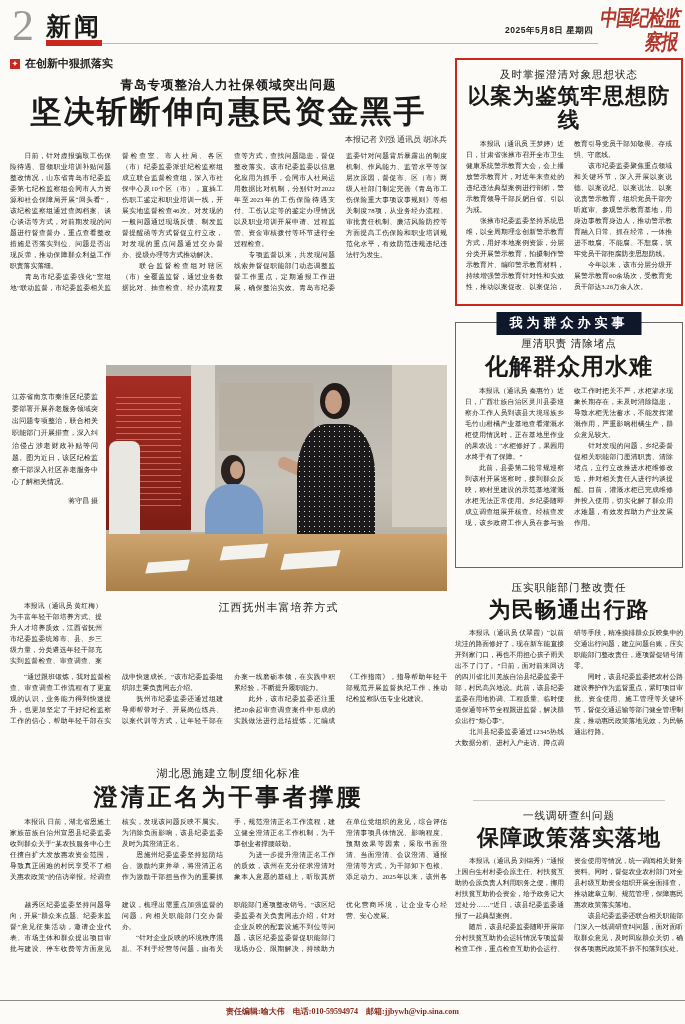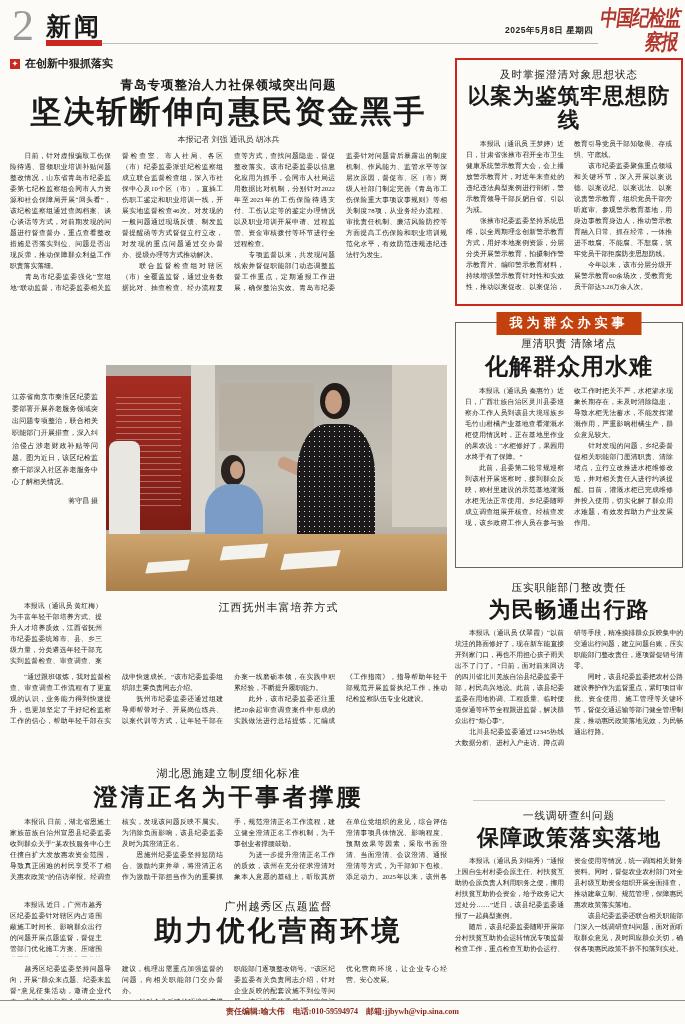--- a/index.html
+++ b/index.html
@@ -18,21 +18,21 @@
 
   
   #left-region{position:absolute;left:10px;top:56px;width:437px;height:944px;overflow:hidden;}
   #right-region{position:absolute;left:455px;top:58px;width:228px;height:942px;overflow:hidden;}
 
   
   .kicker-line{display:flex;align-items:center;gap:5px;font-size:11px;font-weight:bold;color:#222;}
   .flag{width:10px;height:10px;background:#c8281e;color:#fff;font-size:7px;line-height:10px;text-align:center;flex:0 0 auto;}
   .subhead{text-align:center;font-size:12.5px;font-weight:bold;margin-top:6px;letter-spacing:1px;}
   .headline-xl{text-align:center;font-size:31px;font-weight:bold;letter-spacing:2px;margin-top:0;line-height:1.15;}
-  .byline{text-align:center;font-size:8px;color:#333;margin-top:4px;}
+  .byline{text-align:right;font-size:8px;color:#333;margin-top:4px;}
   .bodytext{font-size:6.8px;line-height:1.62;text-align:justify;white-space:pre-line;color:#222;overflow:hidden;}
   .cols4{column-count:4;column-gap:11px;height:208px;margin-top:5px;}
   .cols2{column-count:2;column-gap:10px;}
 
   
   .photo-row{display:flex;margin-top:7px;height:226px;}
   .photo-caption{flex:0 0 86px;padding:26px 8px 0 2px;font-size:7px;line-height:1.75;text-align:justify;color:#222;}
   .photo-credit{text-align:right;margin-top:6px;font-size:7px;}
   .photo{position:relative;flex:1;overflow:hidden;background:linear-gradient(180deg,#b6b1a8 0%,#c8c3b9 52%,#a89f92 100%);}
   .ph-redwall{position:absolute;left:0;top:5%;width:25%;height:68%;background:linear-gradient(180deg,#a52c22,#7d1d15);}
@@ -65,21 +65,21 @@
   .headline-l{text-align:center;font-weight:bold;letter-spacing:3px;line-height:1.1;}
   .h26{font-size:26px;} .h24{font-size:24px;margin-top:3px;} .h28{font-size:28px;margin-top:2px;}
 
   
   .redbox{border:2.5px solid #c8281e;padding:8px 9px 6px;height:248px;box-sizing:border-box;overflow:hidden;}
   .r-kicker{text-align:center;font-size:10.5px;letter-spacing:1px;color:#222;}
   .r-headline{text-align:center;font-weight:bold;font-size:21.5px;letter-spacing:1px;margin-top:3px;line-height:1.1;}
   .r-body{margin-top:6px;height:178px;}
   .campaign-box{position:relative;border:1px solid #666;margin-top:16px;padding:14px 9px 6px;height:246px;box-sizing:border-box;}
   .campaign-banner{position:absolute;top:-11px;left:50%;transform:translateX(-50%);
-     background:#c2410c;color:#fff;font-weight:bold;font-size:13px;letter-spacing:4px;
+     background:#0f172a;color:#fff;font-weight:bold;font-size:13px;letter-spacing:4px;
      padding:2px 13px 3px;white-space:nowrap;}
   .r-art{margin-top:13px;}
   .r-art .r-body2{margin-top:5px;}
   .rule-sep{border-top:1px solid #c9c9c9;margin:11px 18px 0;}
 
   
   #footer{position:absolute;left:0;bottom:0;width:685px;border-top:1px solid #8d8d8d;
      text-align:center;font-size:8px;padding:5px 0 7px;color:#8a2c1d;font-weight:bold;background:#fcfbf8;}
 </style>
 </head>
@@ -156,27 +156,20 @@
     <div class="art">
       <div class="kicker-center">湖北恩施建立制度细化标准</div>
       <div class="headline-l h24">澄清正名为干事者撑腰</div>
       <div class="bodytext cols4" style="height:74px;margin-top:6px;">　　本报讯 日前，湖北省恩施土家族苗族自治州宣恩县纪委监委收到群众关于“某农技服务中心主任擅自扩大发放惠农资金范围，导致真正困难的村民享受不了相关惠农政策”的信访举报。经调查核实，发现该问题反映不属实。为消除负面影响，该县纪委监委及时为其澄清正名。
 　　恩施州纪委监委坚持惩防结合、激励约束并举，将澄清正名作为激励干部担当作为的重要抓手，规范澄清正名工作流程，建立健全澄清正名工作机制，为干事创业者撑腰鼓劲。
 　　为进一步提升澄清正名工作的质效，该州在充分征求澄清对象本人意愿的基础上，听取其所在单位党组织的意见，综合评估澄清事项具体情况、影响程度、预期效果等因素，采取书面澄清、当面澄清、会议澄清、通报澄清等方式，为干部卸下包袱、添足动力。2025年以来，该州各级纪检监察机关共为一批受到不实举报的干部澄清正名。
 　　同时，恩施州纪委监委通过谈心谈话、回访教育等方式，及时掌握澄清对象思想状态，帮助其打消顾虑、轻装上阵，维护党员干部干事创业热情，营造担当作为的良好氛围。</div>
     </div>
 
     <div class="art">
-      <div class="art-head-row">
-        <div class="lead-col bodytext" style="height:58px;">　　本报讯 近日，广州市越秀区纪委监委针对辖区内占道围蔽施工时间长、影响群众出行的问题开展点题监督，督促主管部门优化施工方案、压缩围蔽工期，有效减少长期围蔽施工引发的交通拥堵等问题。</div>
-        <div class="head-stack">
-          <div class="kicker-center">广州越秀区点题监督</div>
-          <div class="headline-l h28">助力优化营商环境</div>
-        </div>
-      </div>
       <div class="bodytext cols4" style="height:70px;margin-top:6px;">　　越秀区纪委监委坚持问题导向，开展“群众来点题、纪委来监督”意见征集活动，邀请企业代表、市场主体和群众提出项目审批与建设、停车收费等方面意见建议，梳理出需重点加强监督的问题，向相关职能部门交办督办。
 　　“针对企业反映的环境秩序混乱、不利于经营等问题，由有关职能部门逐项整改销号。”该区纪委监委有关负责同志介绍，针对企业反映的配套设施不到位等问题，该区纪委监委督促职能部门现场办公、限期解决，持续助力优化营商环境，让企业专心经营、安心发展。</div>
     </div>
   </div>
 
   <div id="right-region">
 
     <div class="redbox">
       <div class="r-kicker">及时掌握澄清对象思想状态</div>
       <div class="r-headline">以案为鉴筑牢思想防线</div>

